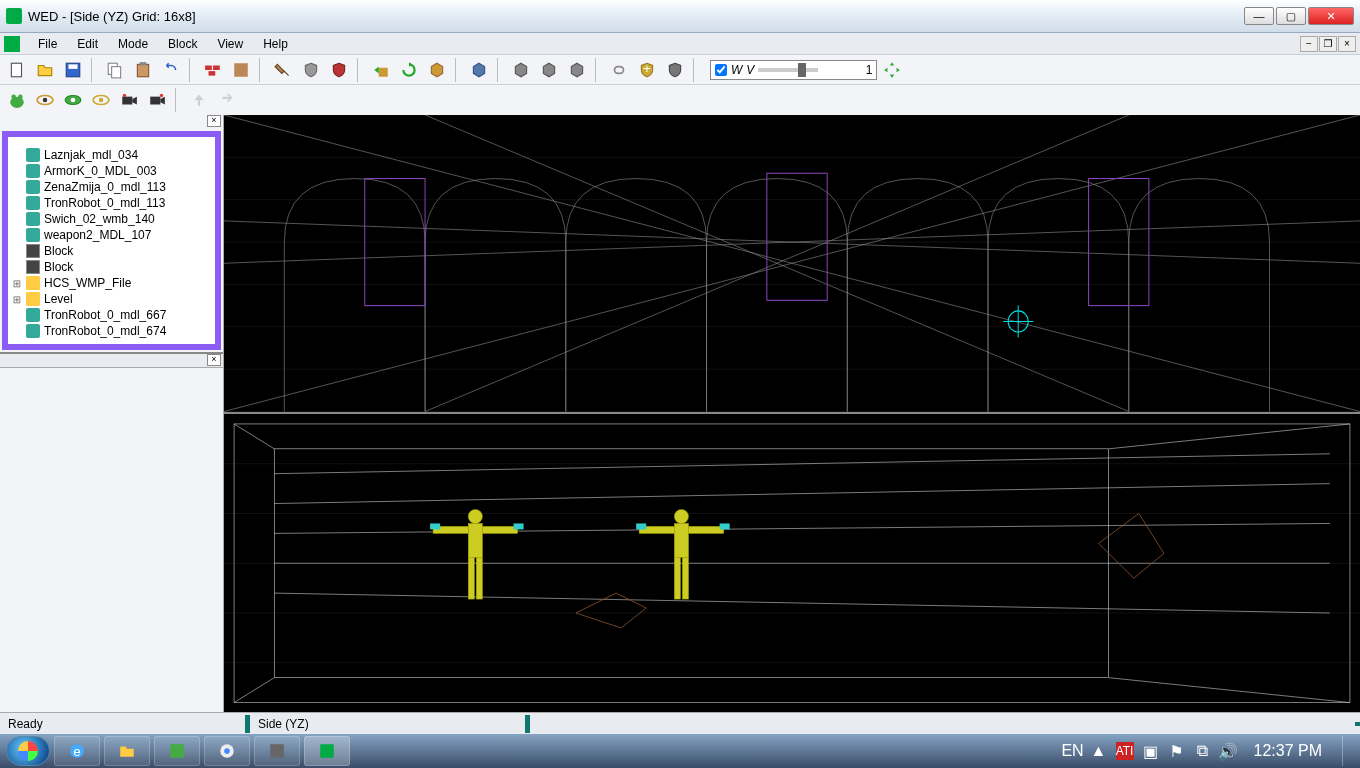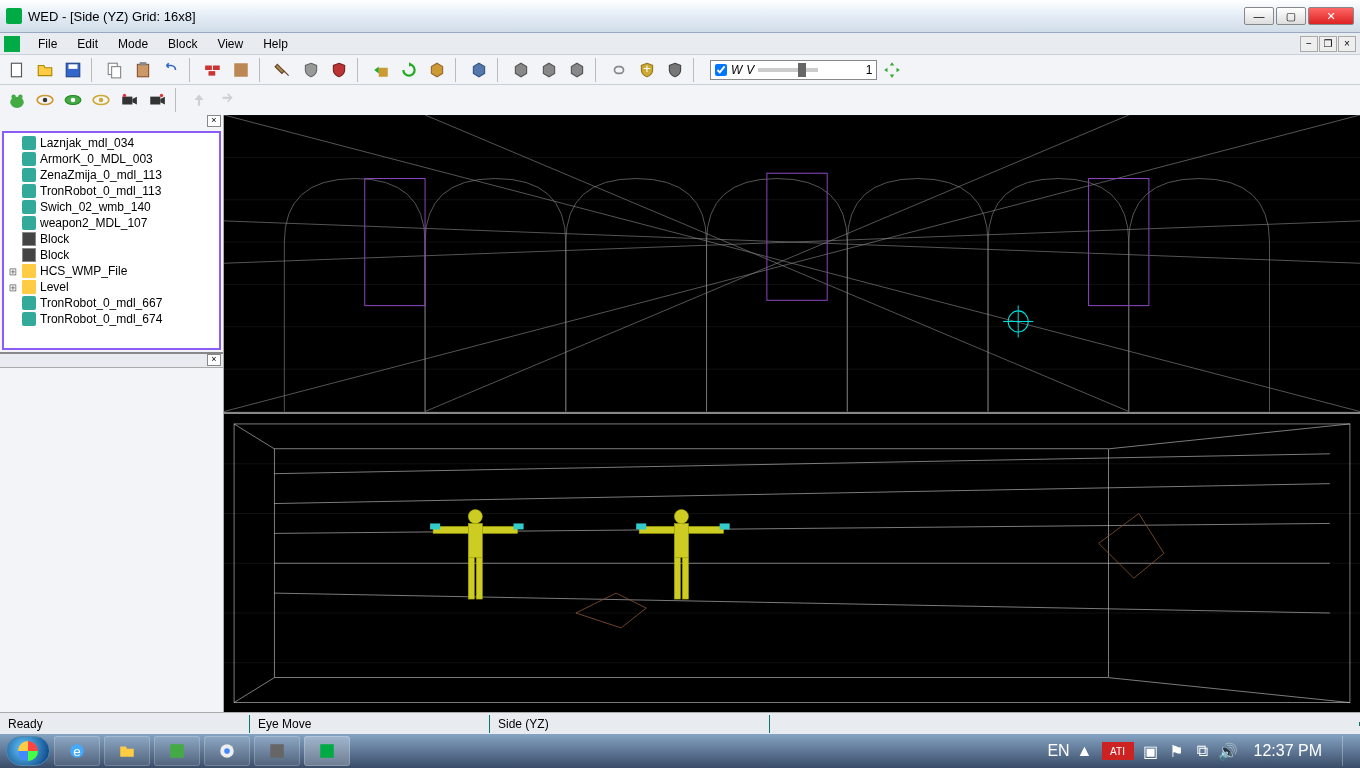--- a/index.html
+++ b/index.html
@@ -24,37 +24,37 @@
 .toolbar2 { height: 30px; background: #f2f4f8; display: flex; align-items: center; padding: 2px 4px; gap: 2px; }
 .content { flex: 1; display: flex; overflow: hidden; }
 .sidepanel { width: 224px; background: #f2f4f8; display: flex; flex-direction: column; border-right: 1px solid #aaa; }
 .paneheader { height: 14px; display: flex; justify-content: flex-end; padding-right: 2px; }
 .paneheader .closex { width: 14px; height: 12px; border: 1px solid #888; background: #fff; font-size: 9px; line-height: 9px; text-align: center; cursor: pointer; }
 .tabs { display: flex; background: #e8ecf0; border-bottom: 1px solid #aaa; }
 .tab { padding: 4px 8px; border: 1px solid #aaa; border-bottom: none; background: #e0e4e8; margin-right: -1px; cursor: pointer; font-size: 11px; }
 .tab.active { background: #fff; position: relative; top: 1px; }
 .tabnav { margin-left: auto; display: flex; }
 .tabnav span { width: 14px; text-align: center; cursor: pointer; font-size: 10px; }
-.tree { flex: 1; background: #fff; overflow: auto; border: 2px solid #8b5cf6; margin: 2px; padding: 2px 0; }
+.tree { flex: 1; background: #fff; overflow: auto; border: 6px solid #8b5cf6; margin: 2px; padding: 10px 0; }
 .treeitem { display: flex; align-items: center; padding: 1px 4px 1px 18px; gap: 4px; cursor: pointer; white-space: nowrap; font-size: 12px; }
 .treeitem .exp { width: 10px; text-align: center; margin-left: -14px; font-size: 10px; color: #666; }
 .ticon { width: 14px; height: 14px; display: inline-flex; align-items: center; justify-content: center; flex-shrink: 0; }
 .ticon.mdl { background: #3a9; border-radius: 2px; }
 .ticon.blk { background: #444; border: 1px solid #888; }
 .ticon.fld { background: #fc4; border-radius: 1px; }
 .bottompane { height: 360px; border-top: 2px solid #888; display: flex; flex-direction: column; }
 .bottompane .paneheader { background: #e8ecf0; border-bottom: 1px solid #aaa; }
 .bottompane .btmblank { flex: 1; background: #f2f4f8; }
 .viewports { flex: 1; display: flex; flex-direction: column; background: #000; }
 .vp { position: relative; overflow: hidden; }
 .vp.top { height: 50%; border-bottom: 2px solid #888; }
 .vp.bot { flex: 1; }
 .vp svg { width: 100%; height: 100%; display: block; }
 .statusbar { height: 22px; background: #e8ecf0; display: flex; align-items: center; border-top: 1px solid #aaa; font-size: 12px; }
-.statuscell { padding: 2px 8px; border-right: 1px solid #0f766e; }
+.statuscell { padding: 2px 8px; border-right: 5px solid #0f766e; }
 .statuscell.flex { flex: 1; }
 .taskbar { height: 34px; background: linear-gradient(to bottom, rgba(100,140,180,0.7), rgba(40,60,90,0.9)); display: flex; align-items: center; padding: 0 6px; gap: 4px; }
 .startbtn { width: 44px; height: 30px; border-radius: 15px; background: radial-gradient(circle at 40% 40%, #6cf, #037); border: 1px solid #58a; display: flex; align-items: center; justify-content: center; cursor: pointer; }
 .startorb { width: 20px; height: 20px; border-radius: 50%; background: conic-gradient(#f44 0 90deg,#4f4 90deg 180deg,#48f 180deg 270deg,#fc4 270deg 360deg); }
 .taskbtn { width: 46px; height: 30px; border: 1px solid rgba(255,255,255,0.2); border-radius: 3px; background: rgba(255,255,255,0.1); display: flex; align-items: center; justify-content: center; cursor: pointer; }
 .systray { margin-left: auto; display: flex; align-items: center; gap: 8px; color: #fff; }
 .trayicon { width: 18px; height: 18px; display: flex; align-items: center; justify-content: center; color: #fff; font-size: 16px; }
 .clock { color: #fff; font-size: 16px; padding: 0 8px; }
 .showdesktop { width: 12px; height: 30px; border-left: 1px solid rgba(255,255,255,0.3); margin-left: 4px; cursor: pointer; }
 .slider-track { width: 60px; height: 4px; background: #ccc; position: relative; }
@@ -461,21 +461,20 @@
           <path d="M350 200 l40 -20 30 15 -25 20 -45 -15z"></path>
           <path d="M870 130 l40 -30 25 40 -30 25 -35 -35z"></path>
         </g>
       </svg>
     </div>
   </div>
 </div>
 
 <div class="statusbar">
   <div class="statuscell" style="width:250px">Ready</div>
-  <div class="statuscell" style="width:240px">Eye Move</div>
   <div class="statuscell" style="width:280px">Side (YZ)</div>
   <div class="statuscell flex"></div>
 </div>
 
 <div class="taskbar">
   <div class="startbtn">
       <div class="startorb"></div>
     </div>
   <div class="taskbtn">
       <svg class="ico" viewBox="0 0 16 16">
@@ -505,21 +504,21 @@
       </svg>
     </div>
   <div class="taskbtn" style="background:rgba(255,255,255,0.25)">
       <svg class="ico" viewBox="0 0 16 16">
         <rect x="2" y="2" width="12" height="12" fill="#0a4"></rect>
       </svg>
     </div>
   <div class="systray">
     <span class="trayicon">EN</span>
     <span class="trayicon">▲</span>
-    <span class="trayicon" style="background:#c22;font-size:10px;padding:1px 16px">ATI</span>
+    <span class="trayicon" style="background:#c22;font-size:12px;padding:1px 2px">ATI</span>
     <span class="trayicon">▣</span>
     <span class="trayicon">⚑</span>
     <span class="trayicon">⧉</span>
     <span class="trayicon">🔊</span>
     <span class="clock">12:37 PM</span>
     <div class="showdesktop"></div>
   </div>
 </div>
 
 </body></html>

